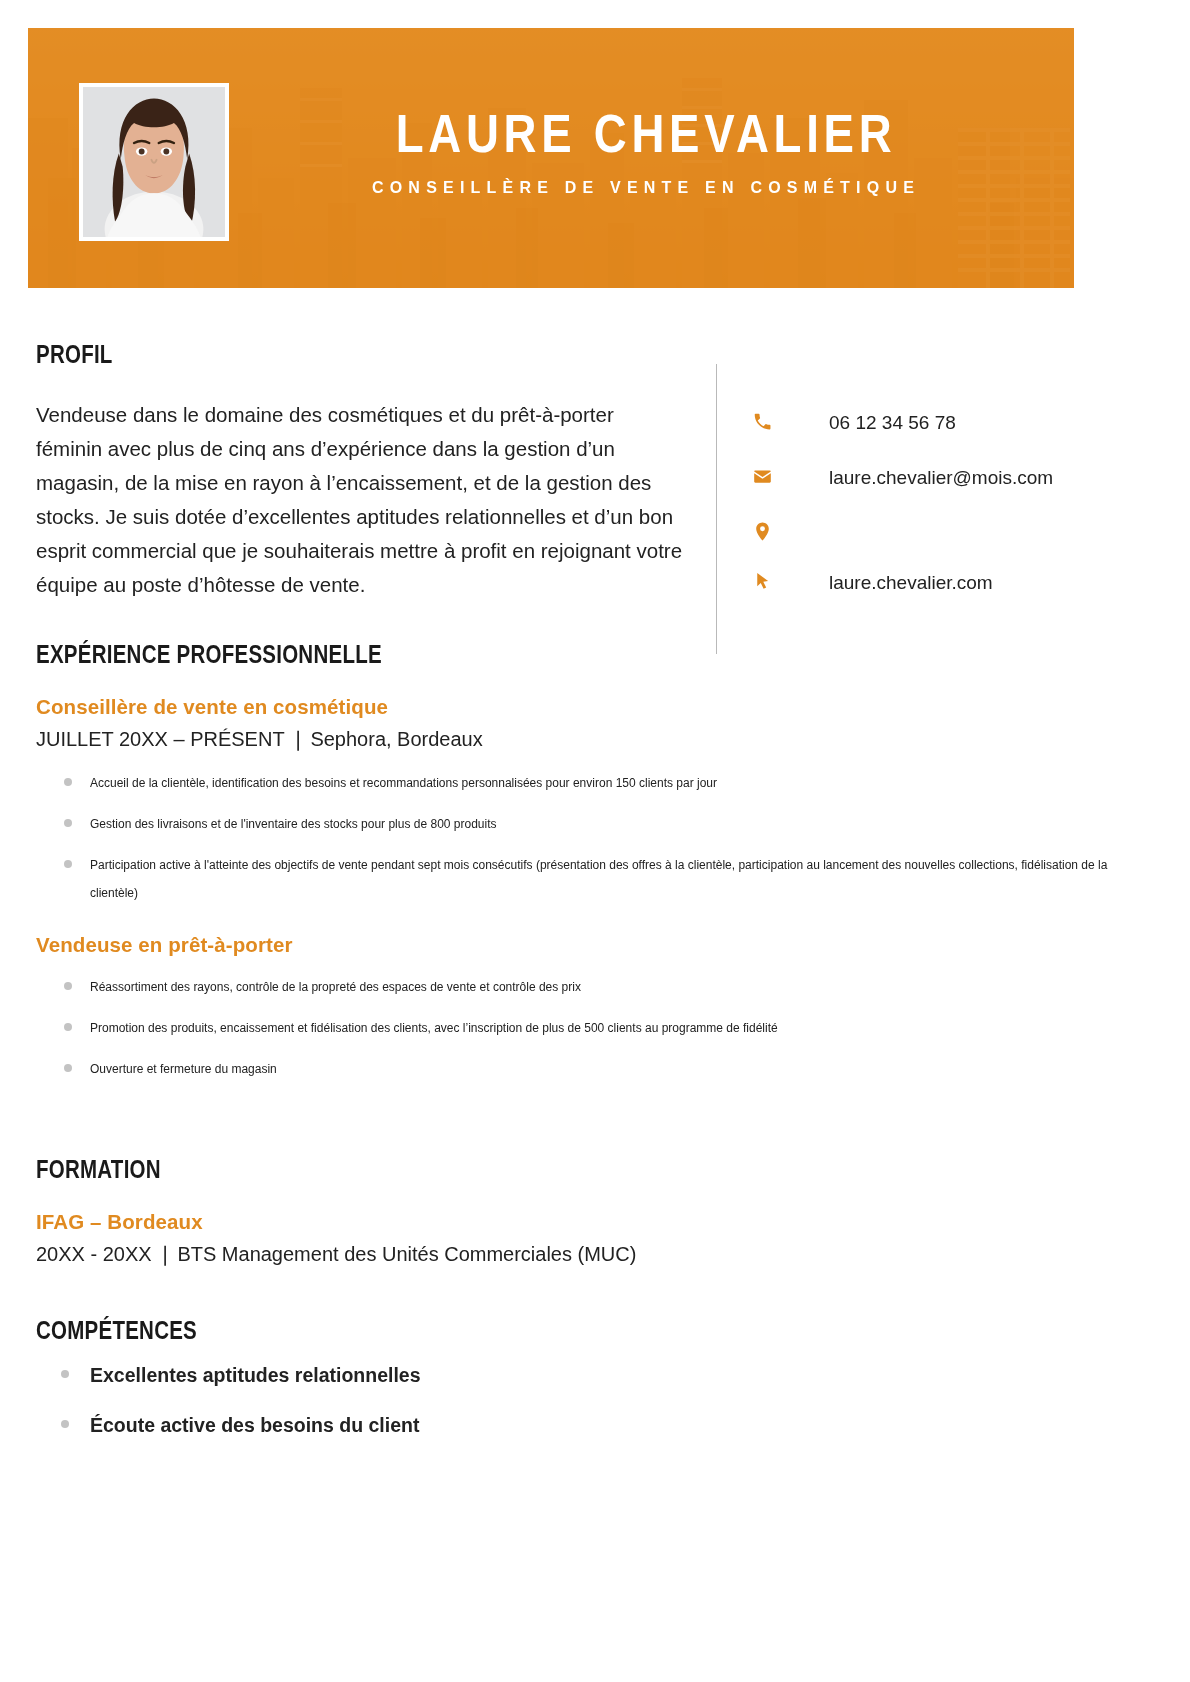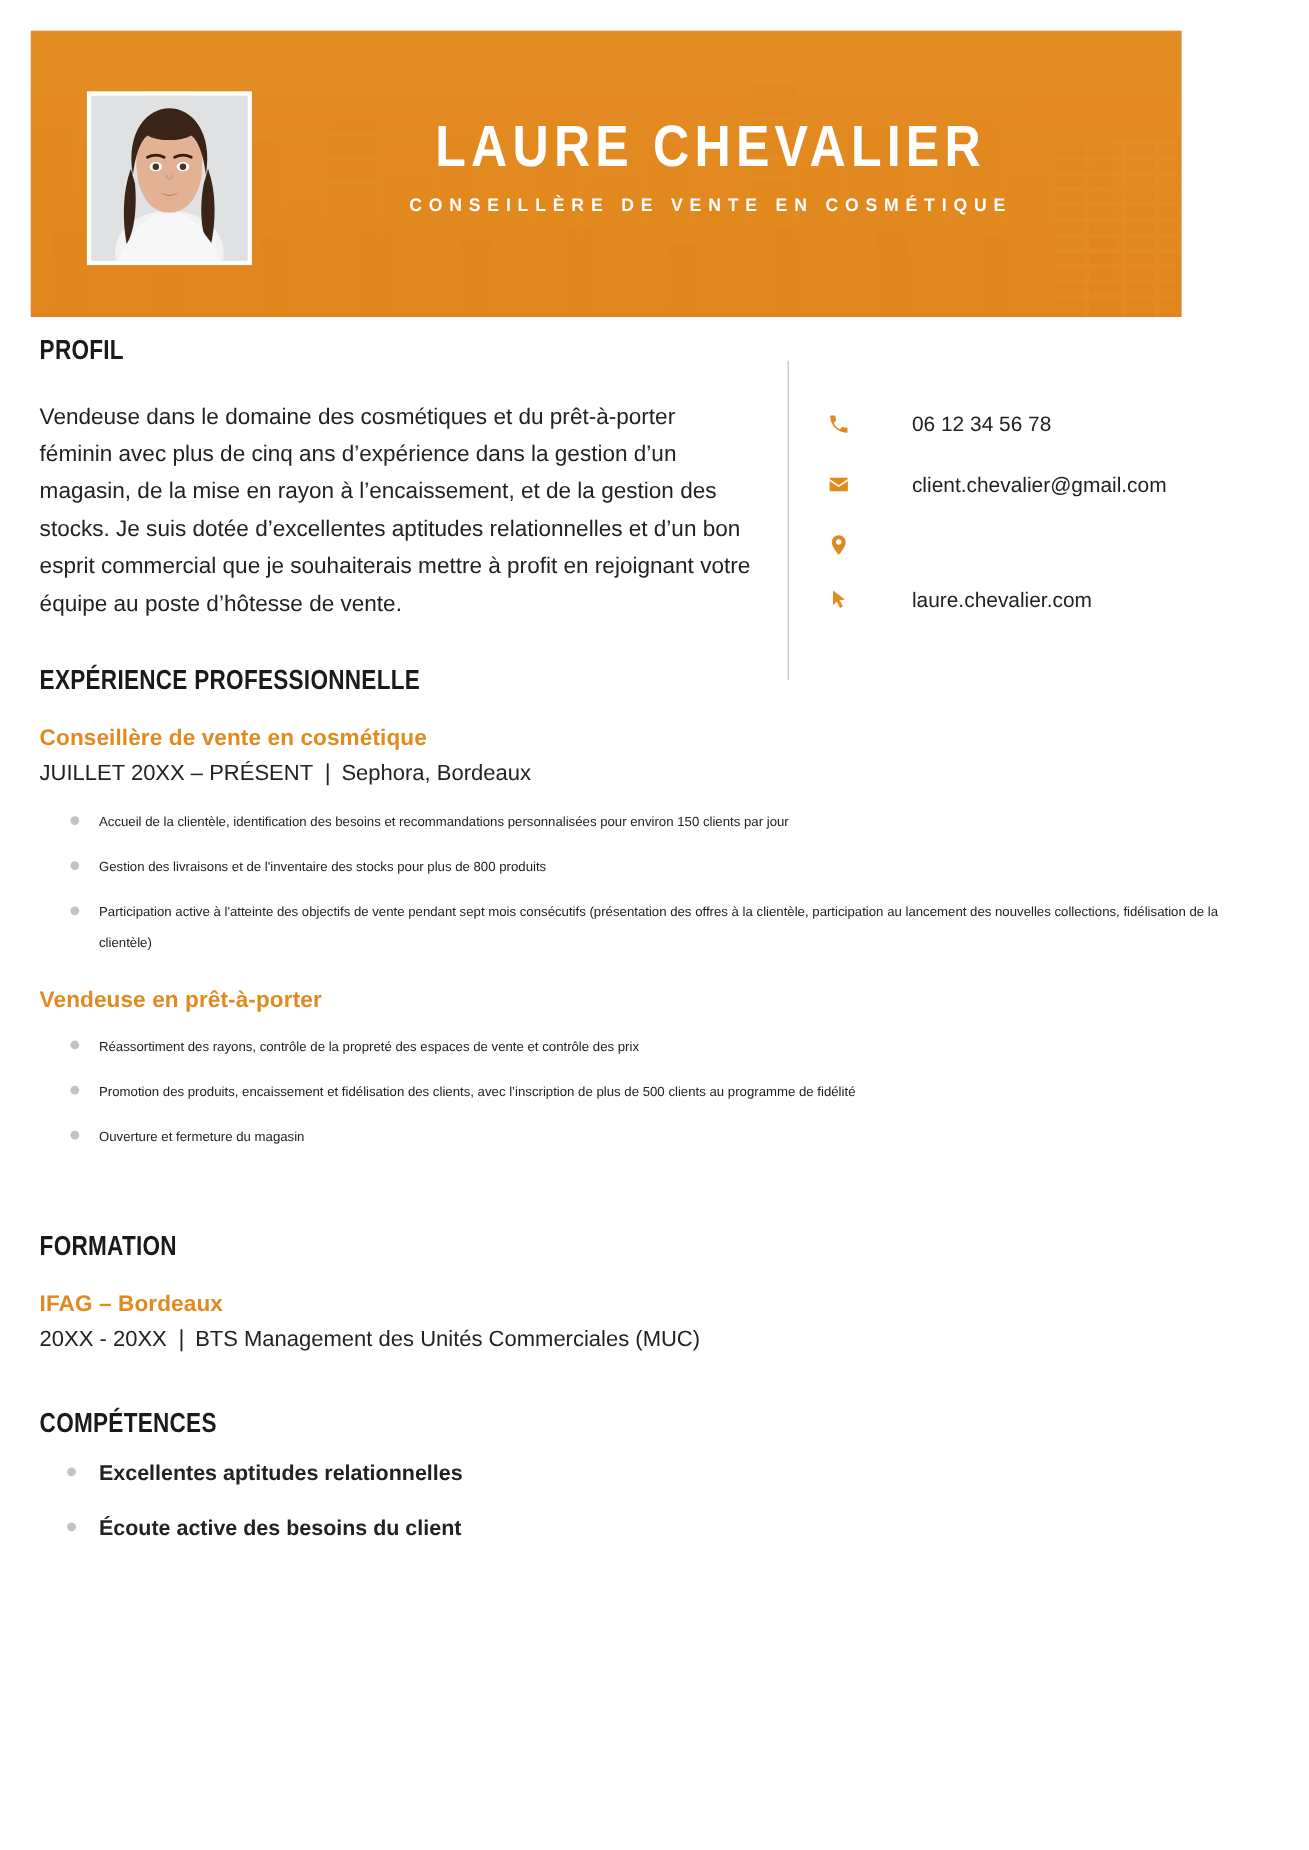--- a/index.html
+++ b/index.html
@@ -20,21 +20,21 @@
   }
 
   
   .header {
     position: absolute;
     left: 28px;
     top: 28px;
     width: 1046px;
     height: 260px;
     overflow: hidden;
-    background: #ef4444;
+    background: #0369a1;
   }
 
   .city-art {
     position: absolute;
     inset: 0;
     overflow: hidden;
   }
   .city-art svg { display: block; width: 100%; height: 100%; }
 
   .header-tint {
@@ -109,20 +109,21 @@
     color: #1a1a1a;
     transform: scaleX(0.82);
     transform-origin: left center;
     white-space: nowrap;
   }
 
   
   .top-cols {
     position: relative;
     padding: 16px 36px 0 36px;
+    margin-top: 36px;
   }
   .profile-block {
     width: 650px;
   }
   .profile-text {
     margin-top: 29px;
     font-size: 20.5px;
     line-height: 34px;
     color: #222222;
     width: 648px;
@@ -369,21 +370,21 @@
           <span class="c-text">06 12 34 56 78</span>
         </div>
 
         <div class="contact-row">
           <span class="c-icon">
             <svg width="21" height="21" viewBox="0 0 24 24" fill="#E08A20">
               <path d="M2.5 6.2c0-.7.6-1.2 1.3-1.2h16.4c.7 0 1.3.5 1.3 1.2L12 12.6 2.5 6.2z"></path>
               <path d="M2.5 8.4v9.3c0 .7.6 1.3 1.3 1.3h16.4c.7 0 1.3-.6 1.3-1.3V8.4l-9 6c-.3.2-.7.2-1 0l-9-6z"></path>
             </svg>
           </span>
-          <span class="c-text">client.chevalier@gmail.com</span>
+          <span class="c-text">laure.chevalier@mois.com</span>
         </div>
 
         <div class="contact-row">
           <span class="c-icon">
             <svg width="21" height="21" viewBox="0 0 24 24" fill="#E08A20">
               <path d="M12 1.8c-4 0-7.2 3.2-7.2 7.2 0 5.4 7.2 13.2 7.2 13.2s7.2-7.8 7.2-13.2c0-4-3.2-7.2-7.2-7.2zm0 9.9a2.8 2.8 0 1 1 0-5.6 2.8 2.8 0 0 1 0 5.6z"></path>
             </svg>
           </span>
         </div>
 

